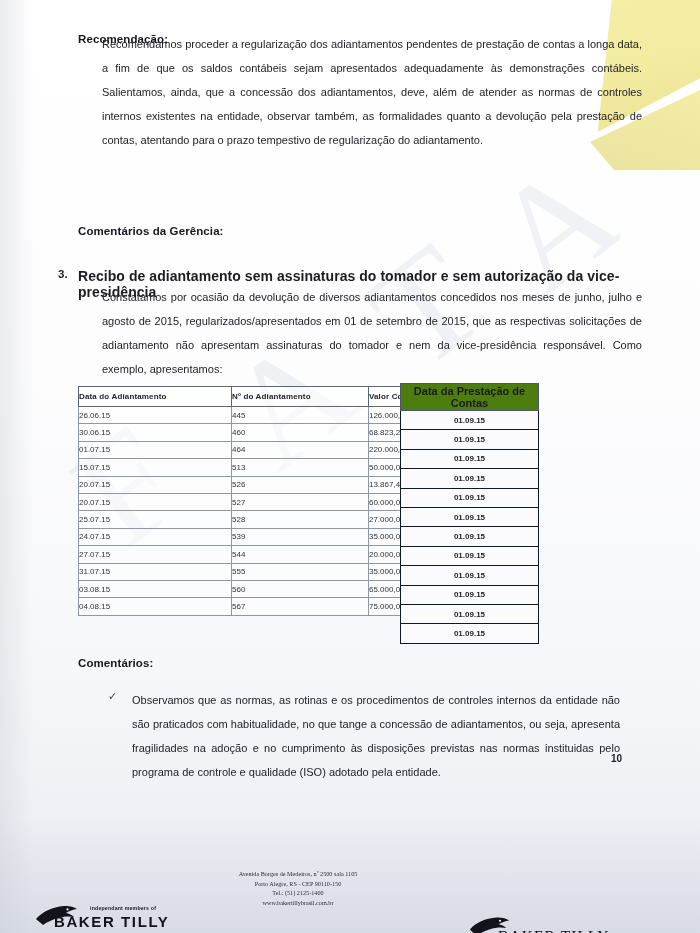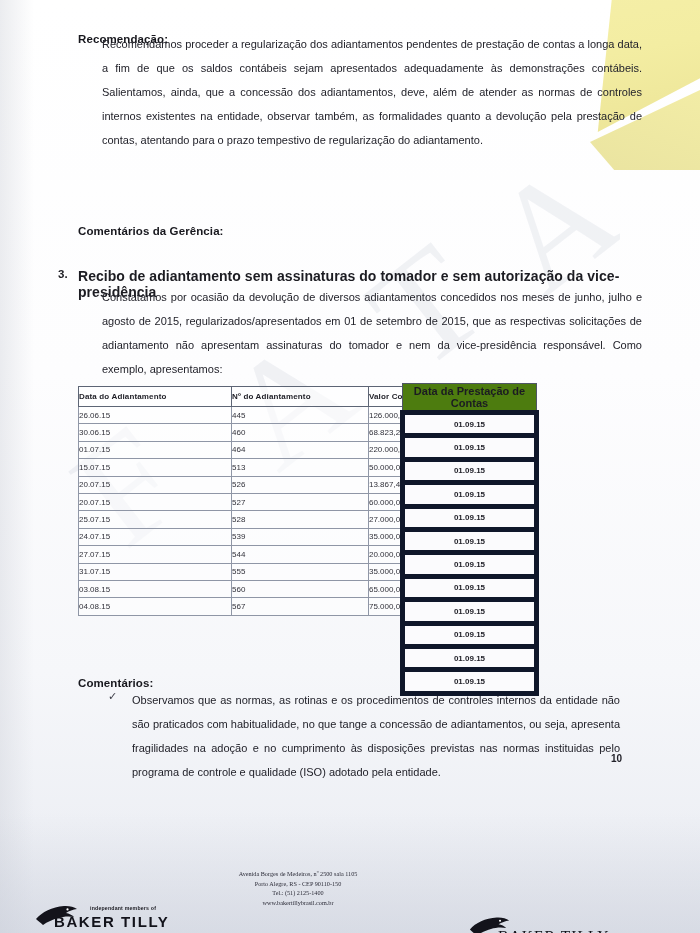--- a/index.html
+++ b/index.html
@@ -189,21 +189,21 @@
   .col4-overlay th {
     border: 1px solid #4f5666;
     height: 19px;
     font-size: 11px;
     font-weight: bold;
     text-align: center;
     background: #4d7c0f;
     color: #1b1b22;
   }
   .col4-overlay td {
-    border: 5px solid #0f172a;
+    border: 1px solid #0f172a;
     height: 16.4px;
     font-size: 8px;
     text-align: center;
     background: #fbfbfd;
     color: #23232b;
     font-weight: 600;
   }
 
   
   .bullet-block {
@@ -493,21 +493,21 @@
             <tr>
               <td>01.09.15</td>
             </tr>
             <tr>
               <td>01.09.15</td>
             </tr>
           </tbody>
       </table>
     </div>
 
-    <div class="heading" style="left:78px; top:652px;">Comentários:</div>
+    <div class="heading" style="left:78px; top:632px;">Comentários:</div>
 
     <div class="bullet-block">
       <span class="check">✓</span>
       <div class="btext">Observamos que as normas, as rotinas e os procedimentos de controles internos da entidade não são praticados com habitualidade, no que tange a concessão de adiantamentos, ou seja, apresenta fragilidades na adoção e no cumprimento às disposições previstas nas normas instituidas pelo programa de controle e qualidade (ISO) adotado pela entidade.</div>
     </div>
 
   </div>
 
   <div class="footer">
 

